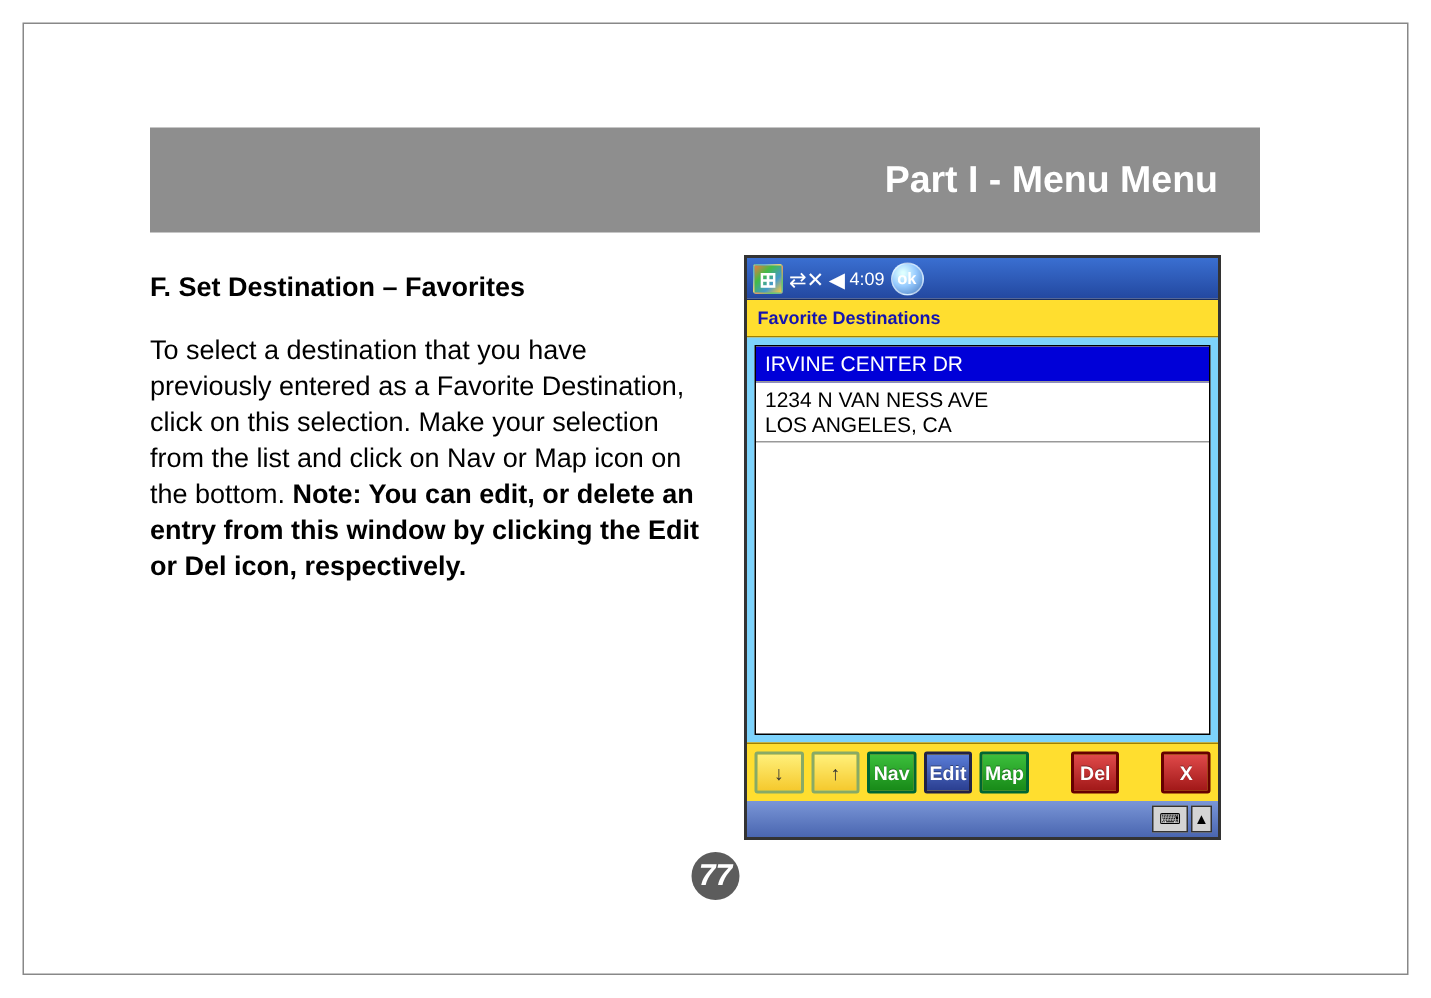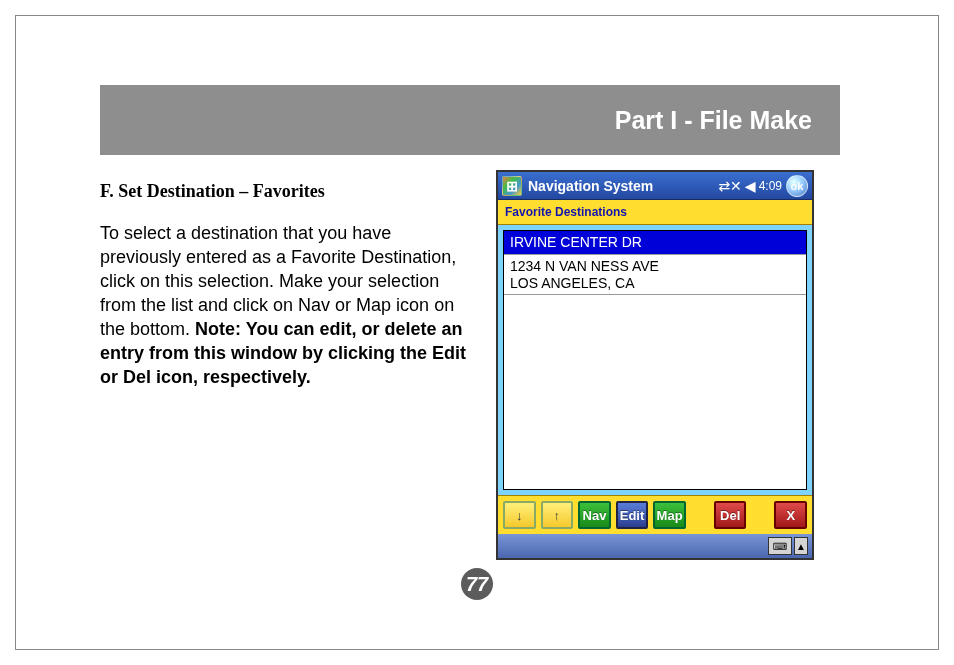--- a/index.html
+++ b/index.html
@@ -42,21 +42,20 @@
     left: 100px;
     top: 180px;
     width: 370px;
     font-size: 18px;
     line-height: 1.33;
     color: #000;
   }
   .sub-heading {
     font-weight: bold;
     margin-bottom: 18px;
-    font-family: Liberation Serif, serif;
   }
   .note {
     font-weight: bold;
   }
   .page-num-circle {
     position: absolute;
     left: 50%;
     transform: translateX(-50%);
     bottom: 65px;
     width: 32px;
@@ -200,37 +199,36 @@
     cursor: pointer;
   }
   .up-icon { width: 14px; }
 </style>
 </head>
 <body>
 
 <div class="page-border"></div>
 
 <div class="header-bar">
-  <span class="header-title">Part I - File Make</span>
+  <span class="header-title">Part I - Menu Menu</span>
 </div>
 
 <div class="body-text">
   <div class="sub-heading">F. Set Destination – Favorites</div>
   <div>
     <span>To select a destination that you have previously entered as a Favorite Destination, click on this selection. Make your selection from the list and click on Nav or Map icon on the bottom.</span>
     <span class="note">Note: You can edit, or delete an entry from this window by clicking the Edit or Del icon, respectively.</span>
   </div>
 </div>
 
 <div class="page-num-circle">77</div>
 
 <div class="device">
   <div class="wm-titlebar">
     <div class="wm-start">⊞</div>
-    <div class="wm-title">Navigation System</div>
     <div class="wm-status">
       <span class="wm-conn">⇄✕</span>
       <span class="wm-vol">◀</span>
       <span>4:09</span>
     </div>
     <div class="wm-ok">ok</div>
   </div>
 
   <div class="screen-label">Favorite Destinations</div>
 

